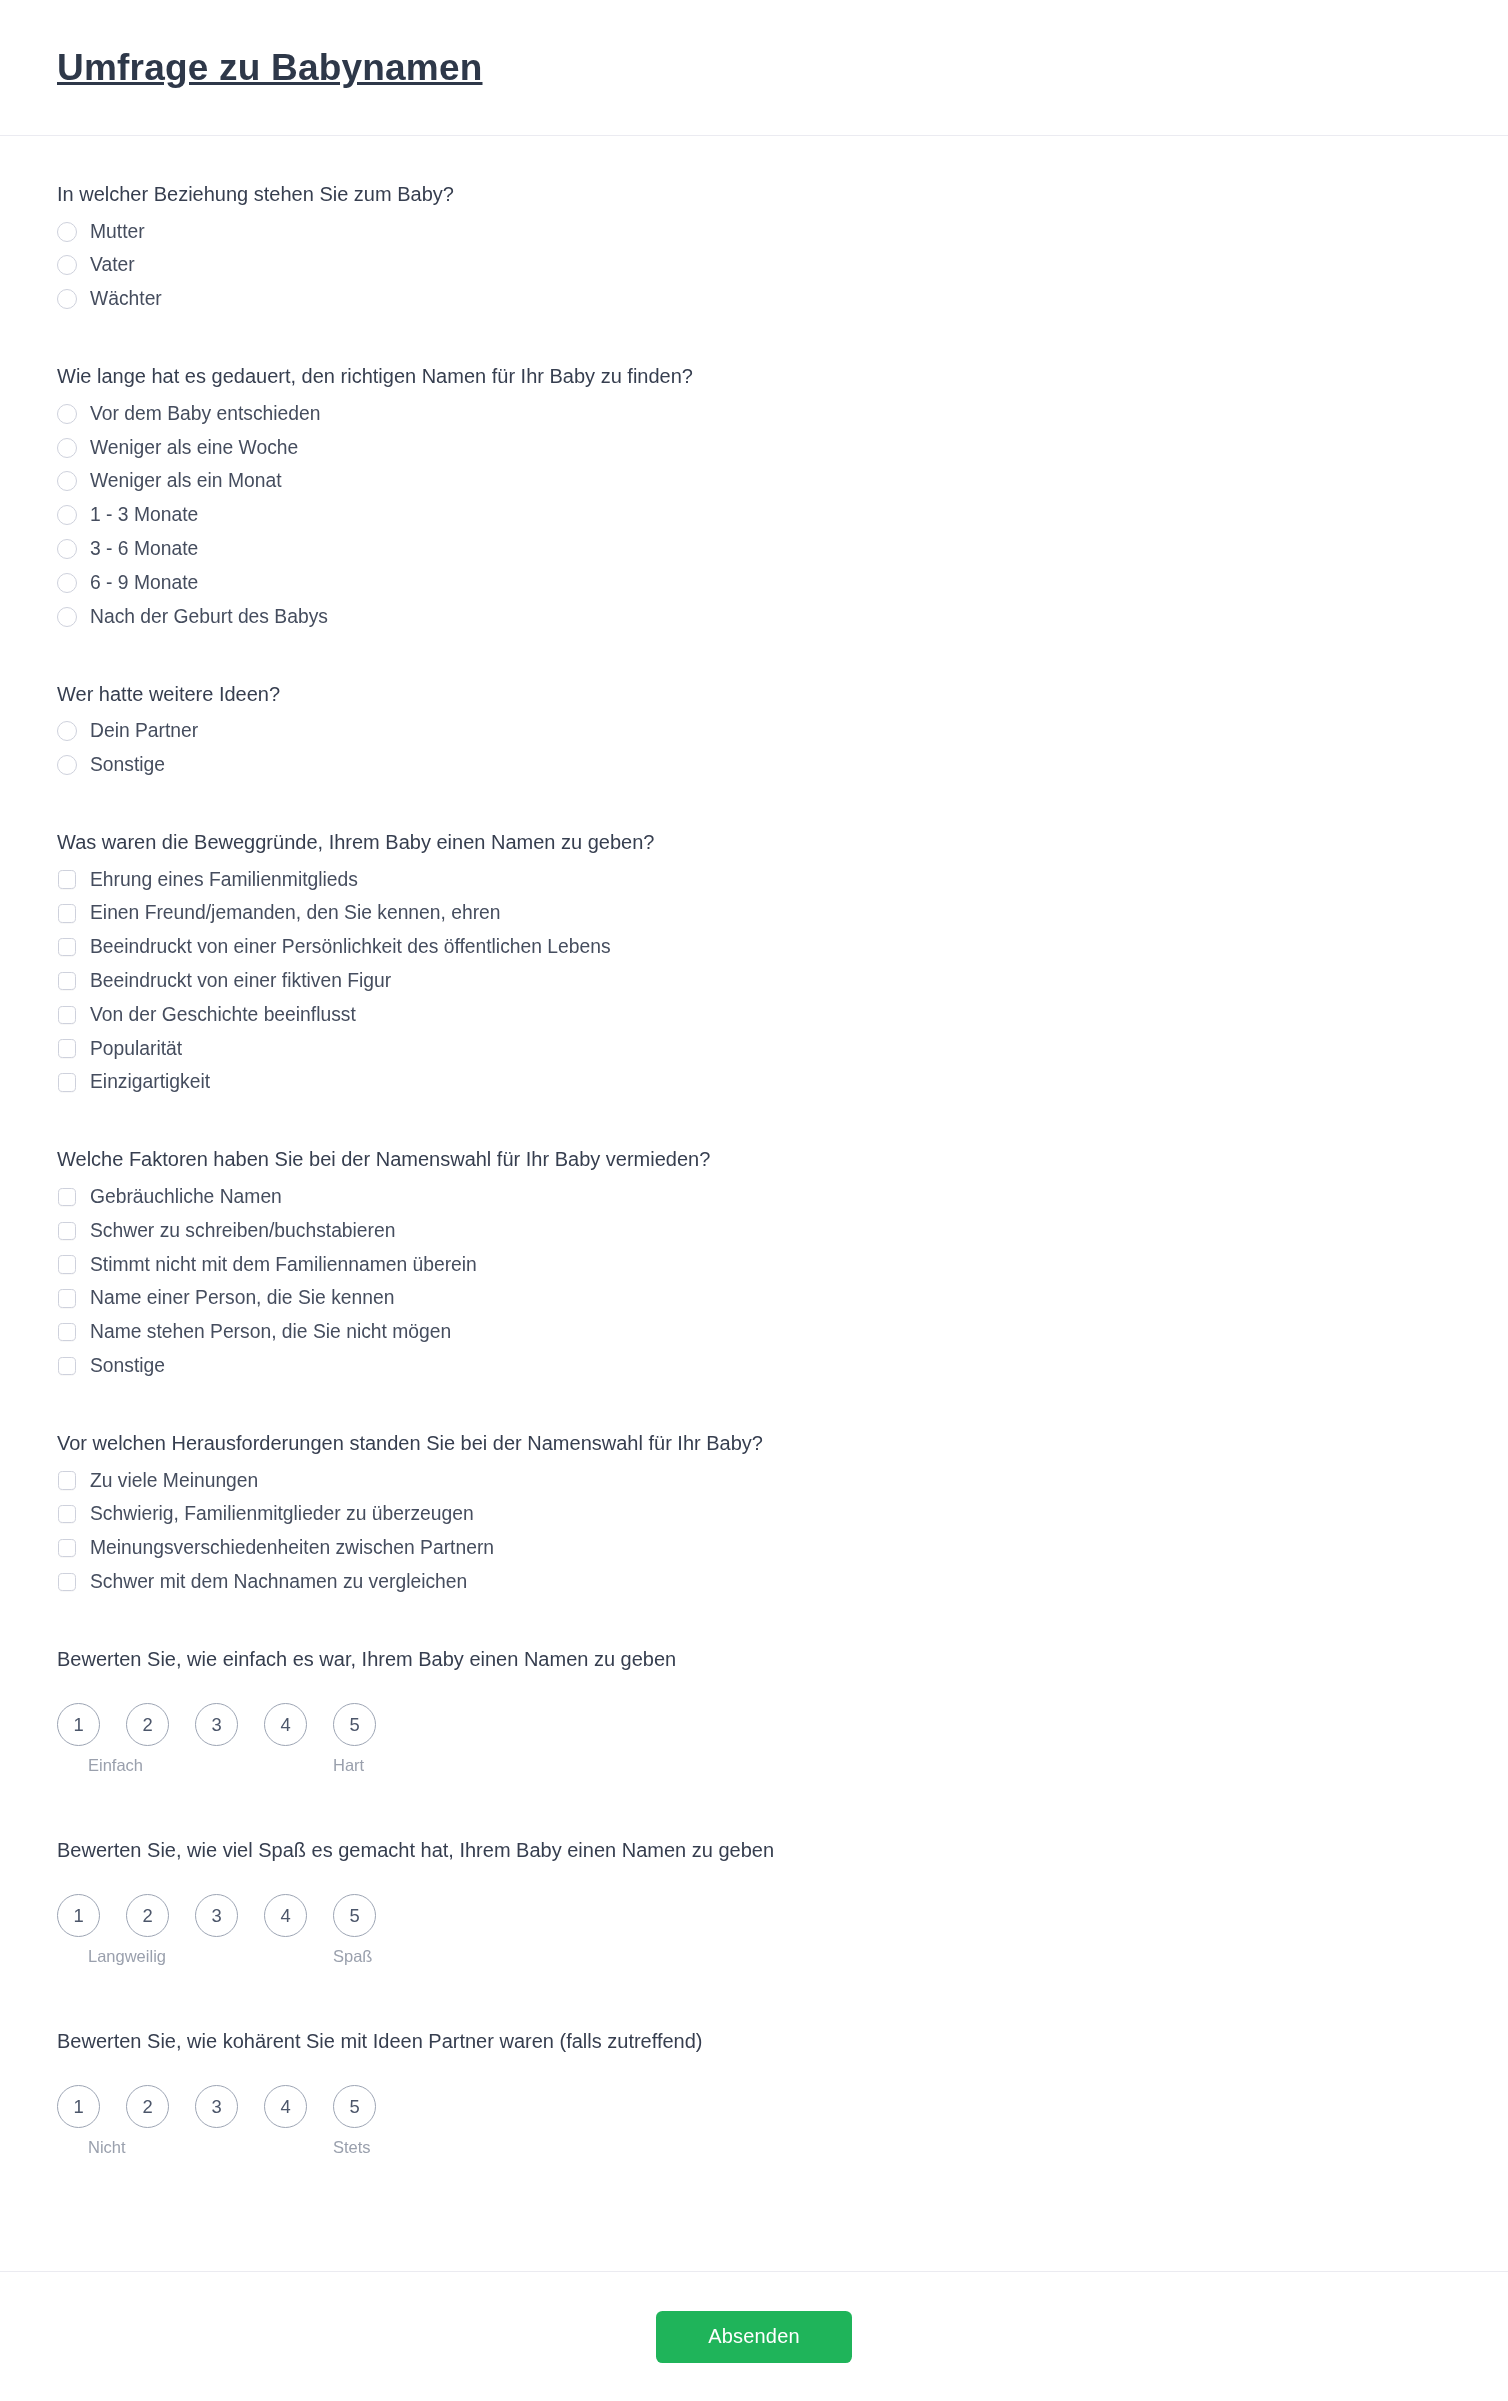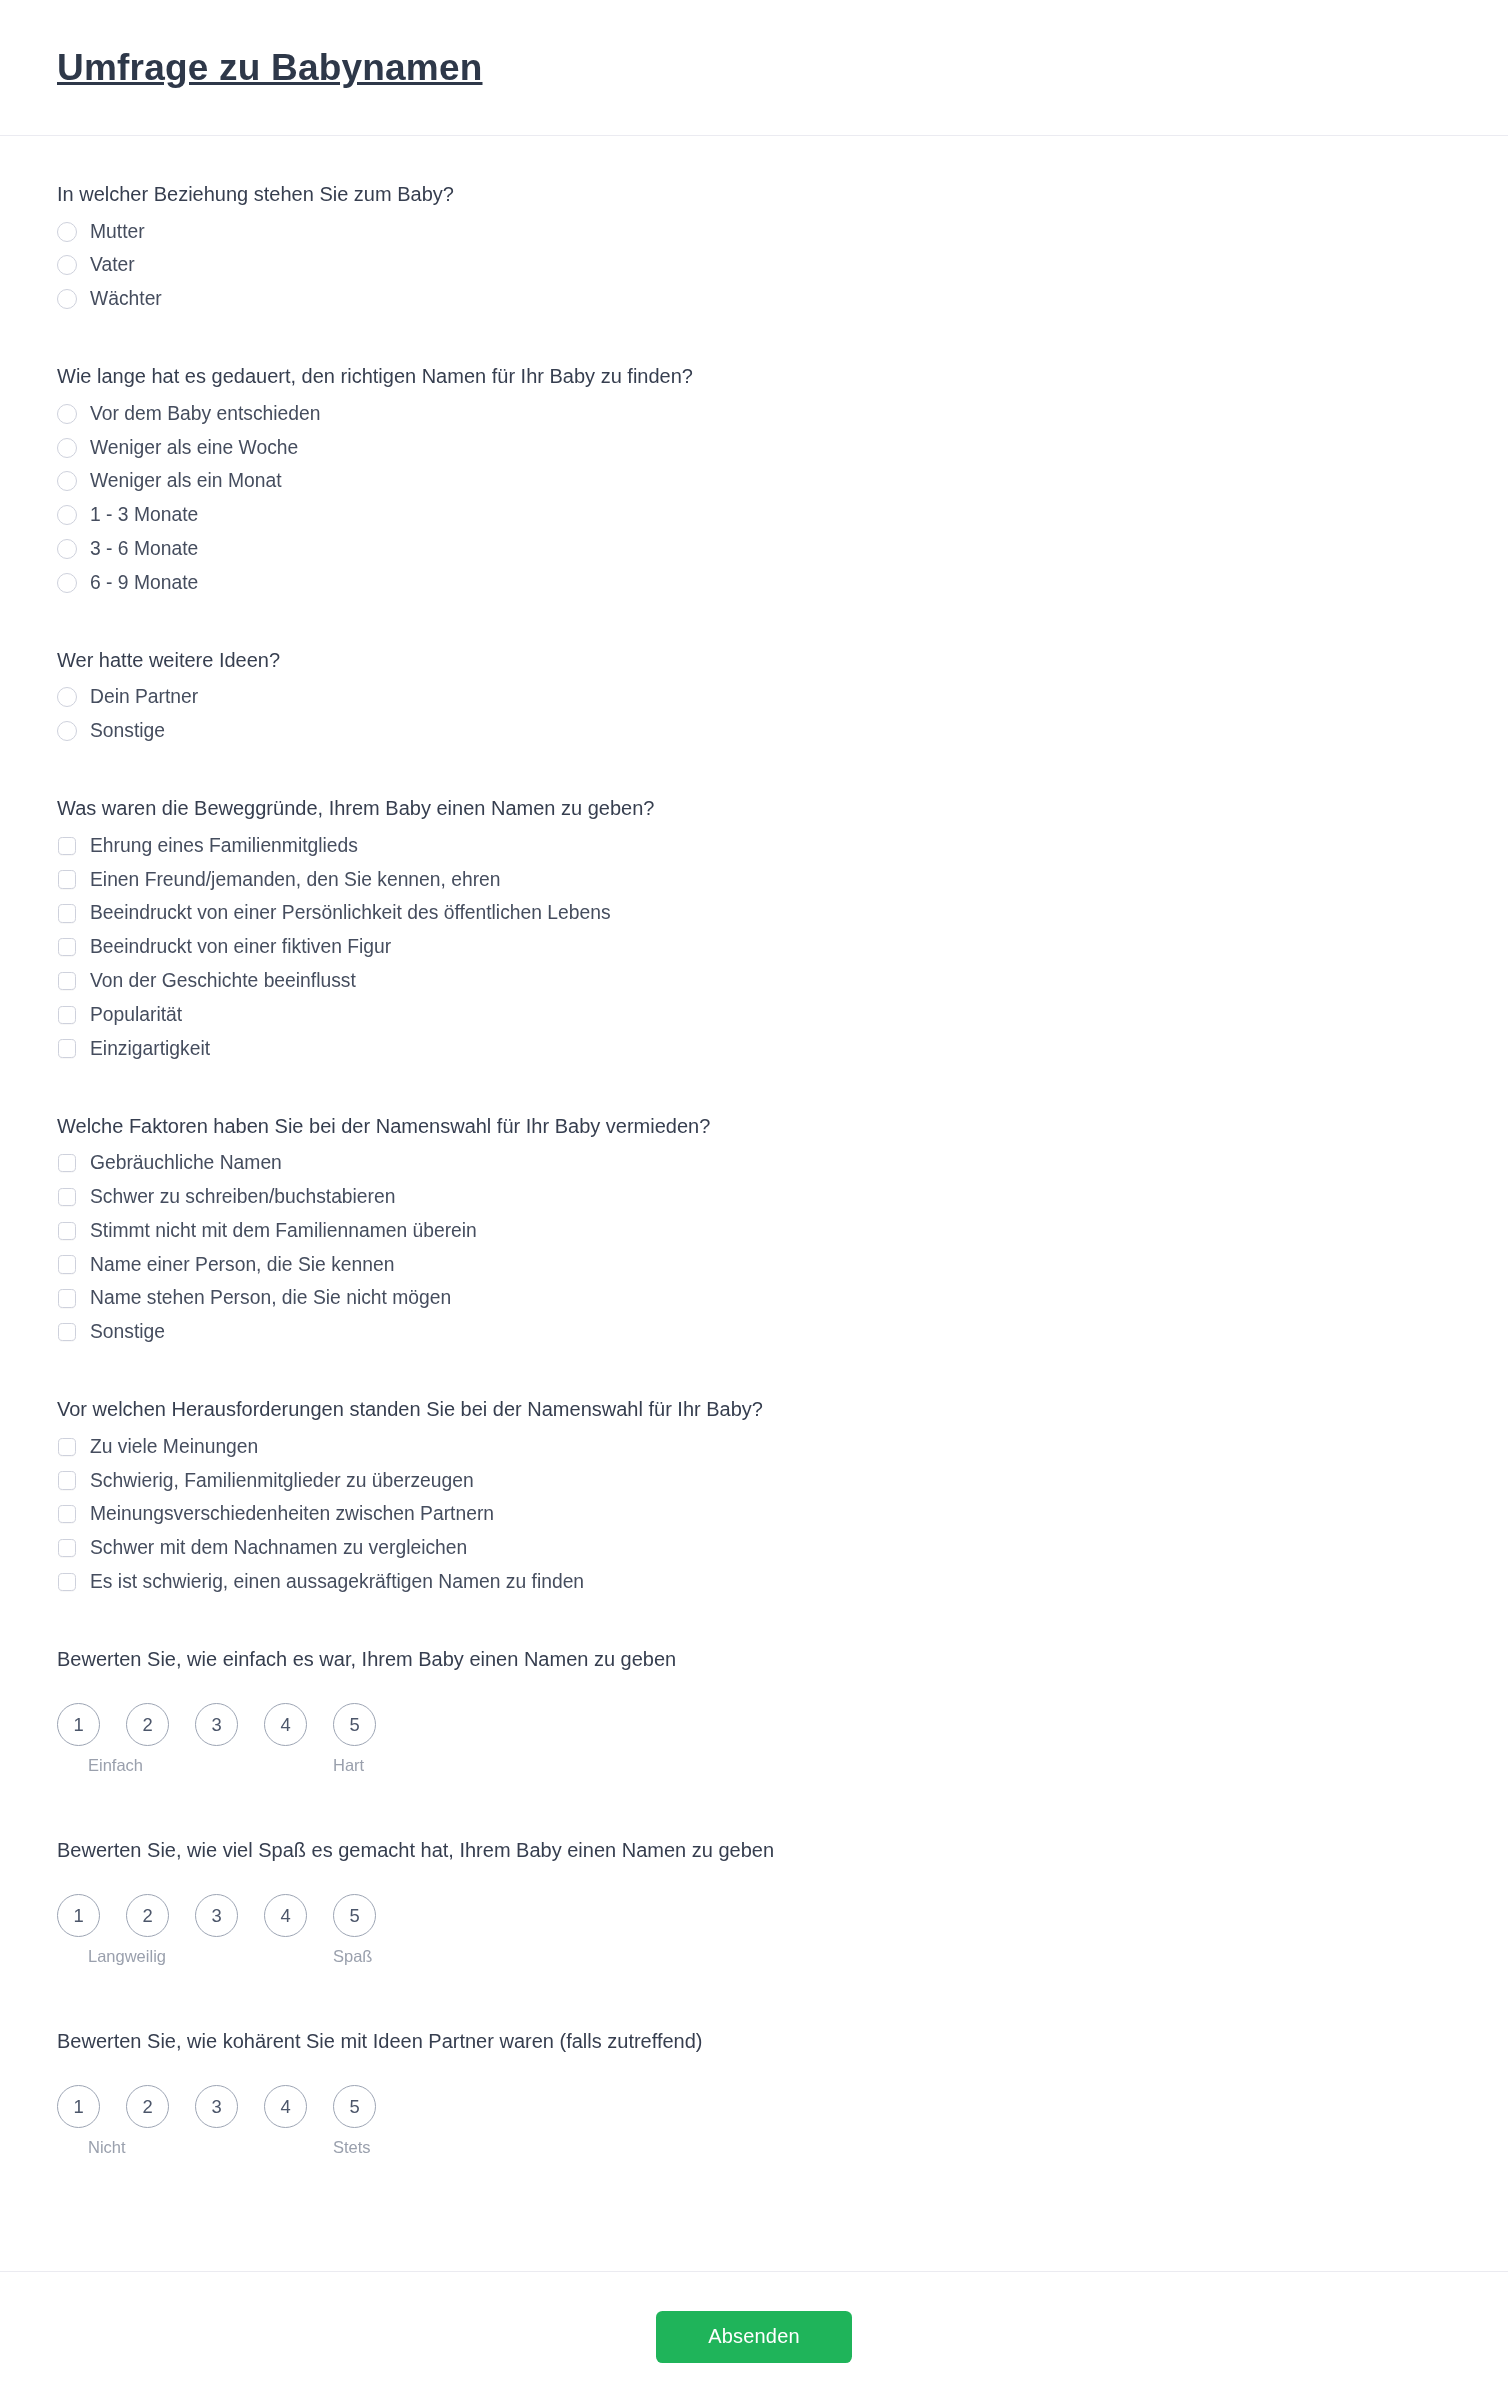--- a/index.html
+++ b/index.html
@@ -151,20 +151,26 @@
     <span class="option-label">3 - 6 Monate</span>
   </div>
 
   <div class="option-row">
     <span class="control-wrap">
       <span class="control control--radio"></span>
     </span>
     <span class="option-label">6 - 9 Monate</span>
   </div>
 
+  <div class="option-row">
+    <span class="control-wrap">
+      <span class="control control--radio"></span>
+    </span>
+    <span class="option-label">Nach der Geburt des Babys</span>
+  </div>
 </div>
   </section>
 
   <section class="section">
     <p class="question">Wer hatte weitere Ideen?</p>
     <div class="rows">
 
   <div class="option-row">
     <span class="control-wrap">
       <span class="control control--radio"></span>
@@ -306,26 +312,20 @@
     <span class="option-label">Meinungsverschiedenheiten zwischen Partnern</span>
   </div>
 
   <div class="option-row">
     <span class="control-wrap">
       <span class="control control--checkbox"></span>
     </span>
     <span class="option-label">Schwer mit dem Nachnamen zu vergleichen</span>
   </div>
 
-  <div class="option-row">
-    <span class="control-wrap">
-      <span class="control control--checkbox"></span>
-    </span>
-    <span class="option-label">Es ist schwierig, einen aussagekräftigen Namen zu finden</span>
-  </div>
 </div>
   </section>
 
   <section class="section section--rating">
     <p class="question">Bewerten Sie, wie einfach es war, Ihrem Baby einen Namen zu geben</p>
     <div class="rating-scale">
   <div class="rating-circle">1</div>
 
   <div class="rating-circle">2</div>
 

